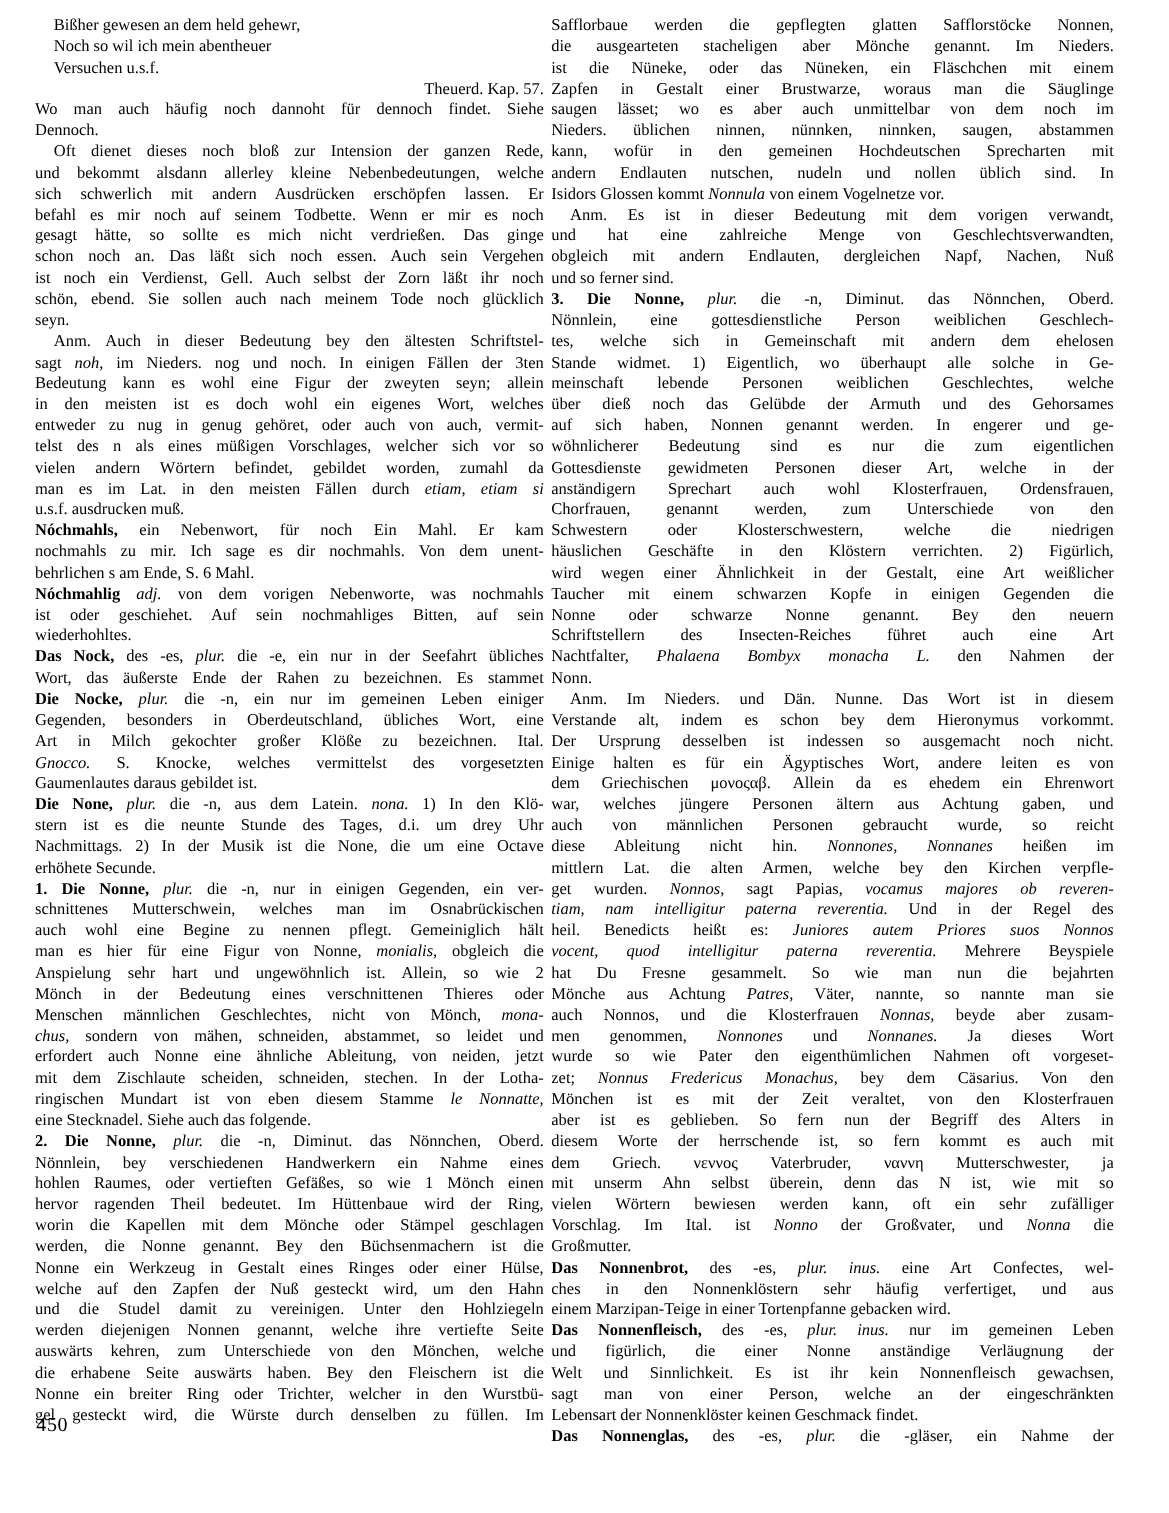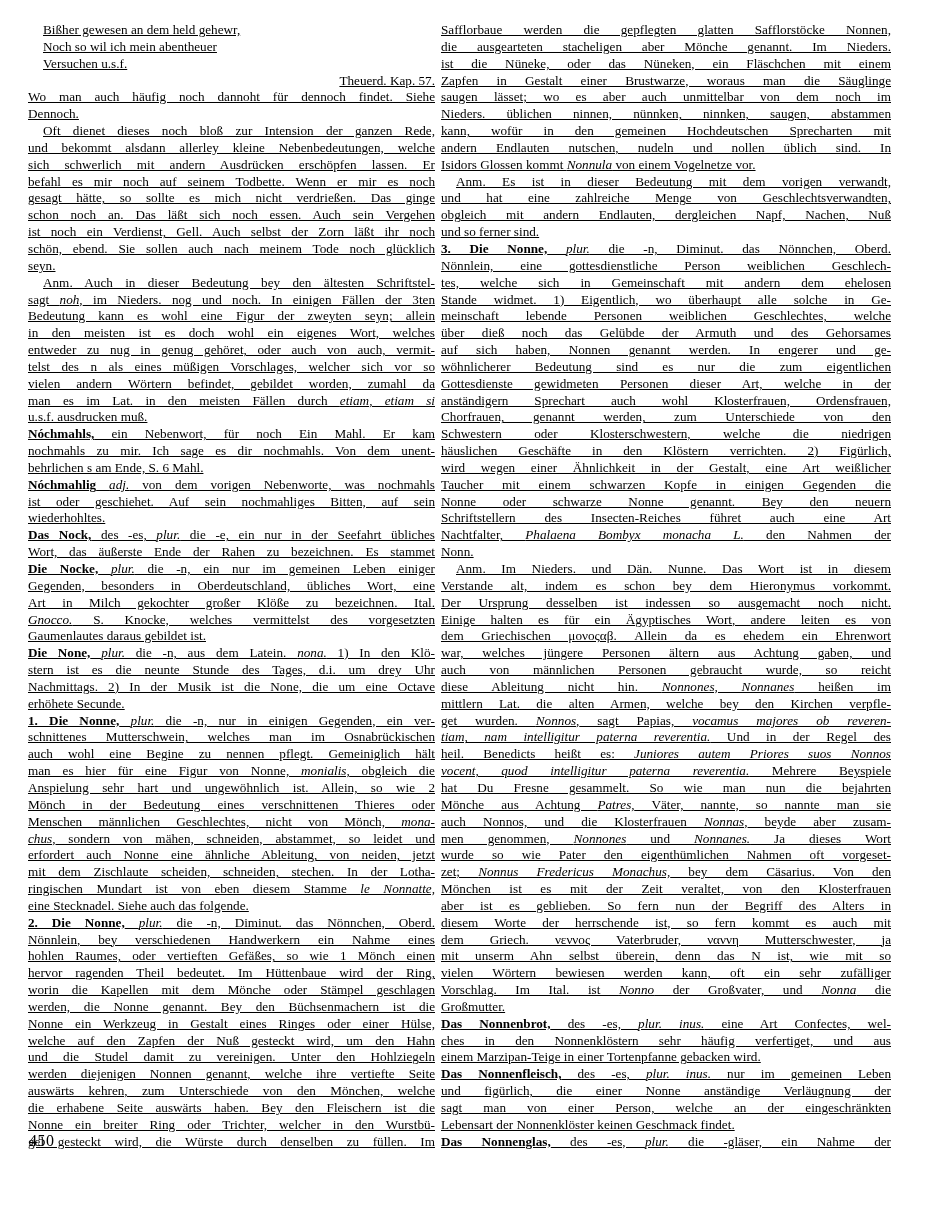--- a/index.html
+++ b/index.html
@@ -2,21 +2,21 @@
 <html><head>
 <meta charset="utf-8">
 <style>
   html, body { margin: 0; padding: 0; }
   body {
     width: 935px; height: 1210px;
     background: #ffffff; color: #000000;
     font-family: "Liberation Serif", "DejaVu Serif", serif;
     position: relative; overflow: hidden;
   }
-  .col { position: absolute; top: 22px; text-decoration: underline; }
+  .col { position: absolute; top: 12px; }
   #col-left  { left: 28px;  width: 407px; }
   #col-right { left: 441px; width: 450px; }
   .line {
     font-size: 13.2px; line-height: 16.85px; height: 16.85px;
     overflow: hidden;
     text-align: justify; text-align-last: justify;
   }
   .a-l { text-align: left;  text-align-last: left; }
   .a-r { text-align: left; text-align-last: right; }
   .ind { padding-left: 15px; }
@@ -157,17 +157,18 @@
     <div class="line a-j"><span>dem Griech. νεννος Vaterbruder, ναννη Mutterschwester, ja</span></div>
     <div class="line a-j"><span>mit unserm Ahn selbst überein, denn das N ist, wie mit so</span></div>
     <div class="line a-j"><span>vielen Wörtern bewiesen werden kann, oft ein sehr zufälliger</span></div>
     <div class="line a-j"><span>Vorschlag. Im Ital. ist </span><span class="it">Nonno</span><span> der Großvater, und </span><span class="it">Nonna</span><span> die</span></div>
     <div class="line a-l"><span>Großmutter.</span></div>
     <div class="line a-j"><span class="b">Das Nonnenbrot,</span><span> des -es, </span><span class="it">plur. inus.</span><span> eine Art Confectes, wel-</span></div>
     <div class="line a-j"><span>ches in den Nonnenklöstern sehr häufig verfertiget, und aus</span></div>
     <div class="line a-l"><span>einem Marzipan-Teige in einer Tortenpfanne gebacken wird.</span></div>
     <div class="line a-j"><span class="b">Das Nonnenfleisch,</span><span> des -es, </span><span class="it">plur. inus.</span><span> nur im gemeinen Leben</span></div>
     <div class="line a-j"><span>und figürlich, die einer Nonne anständige Verläugnung der</span></div>
+    <div class="line a-j"><span>Welt und Sinnlichkeit. Es ist ihr kein Nonnenfleisch gewachsen,</span></div>
     <div class="line a-j"><span>sagt man von einer Person, welche an der eingeschränkten</span></div>
     <div class="line a-l"><span>Lebensart der Nonnenklöster keinen Geschmack findet.</span></div>
     <div class="line a-j"><span class="b">Das Nonnenglas,</span><span> des -es, </span><span class="it">plur.</span><span> die -gläser, ein Nahme der</span></div>
   </div>
 <div class="pagenum">450</div>
 
 </body></html>

